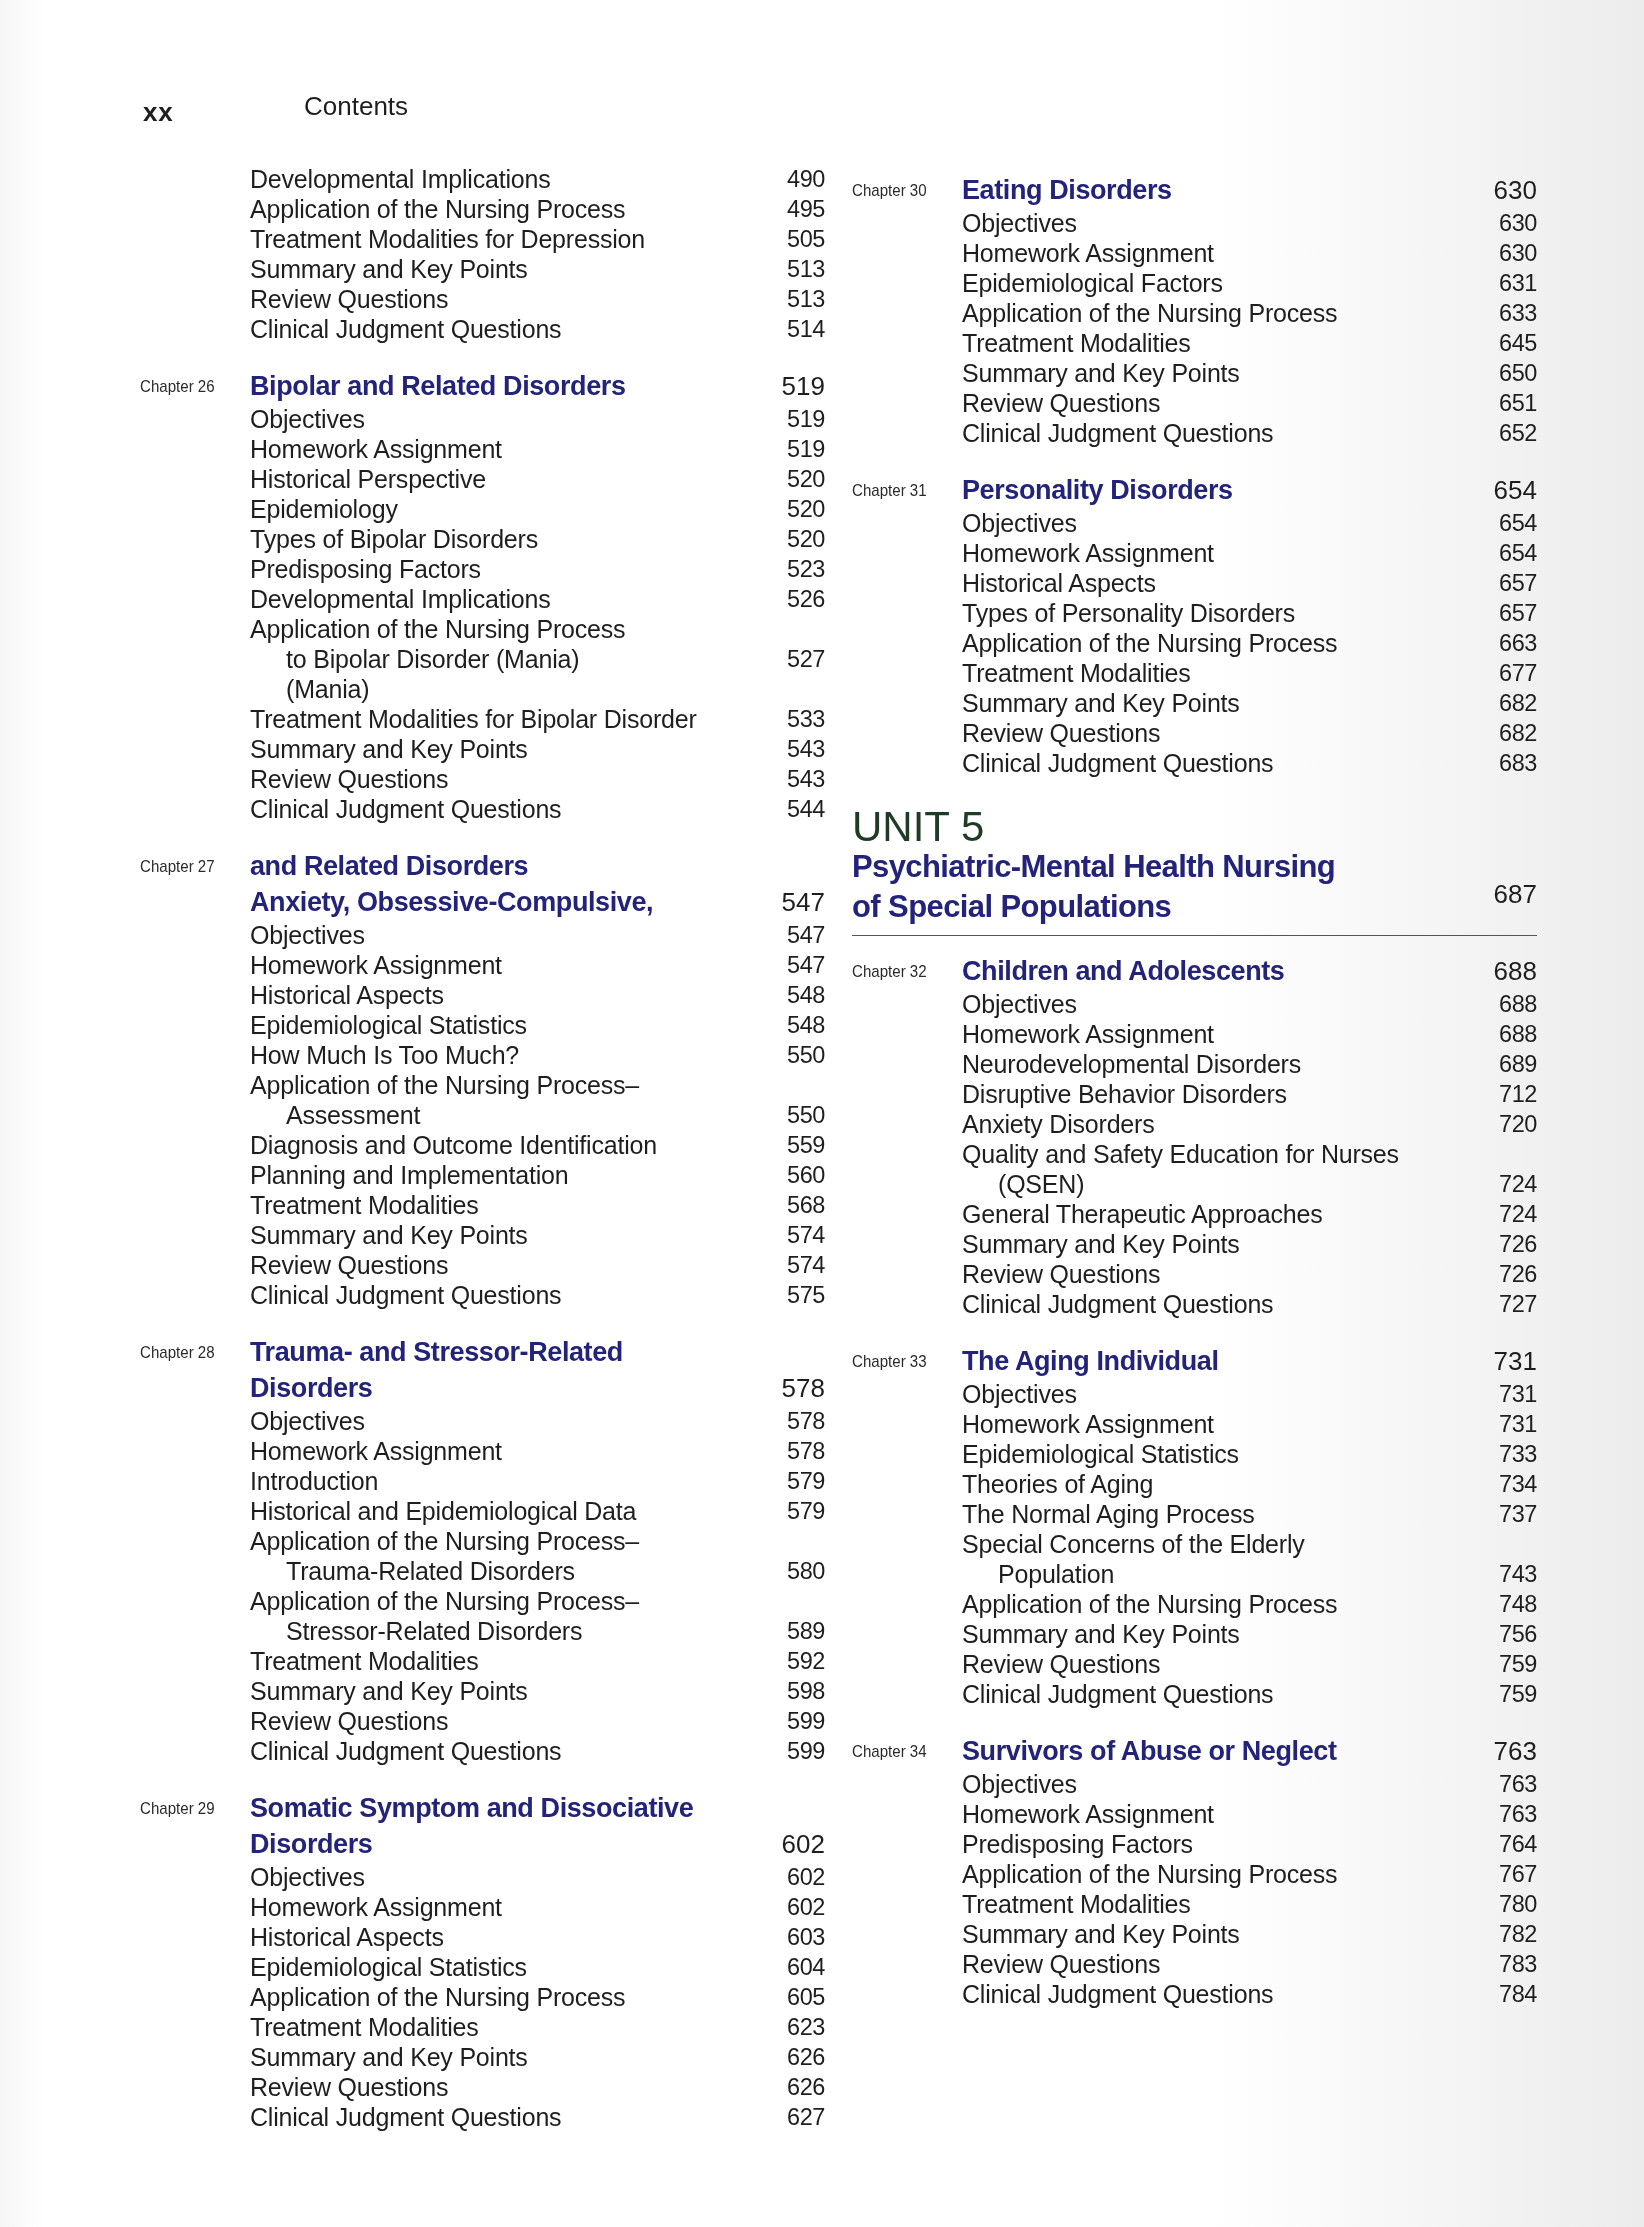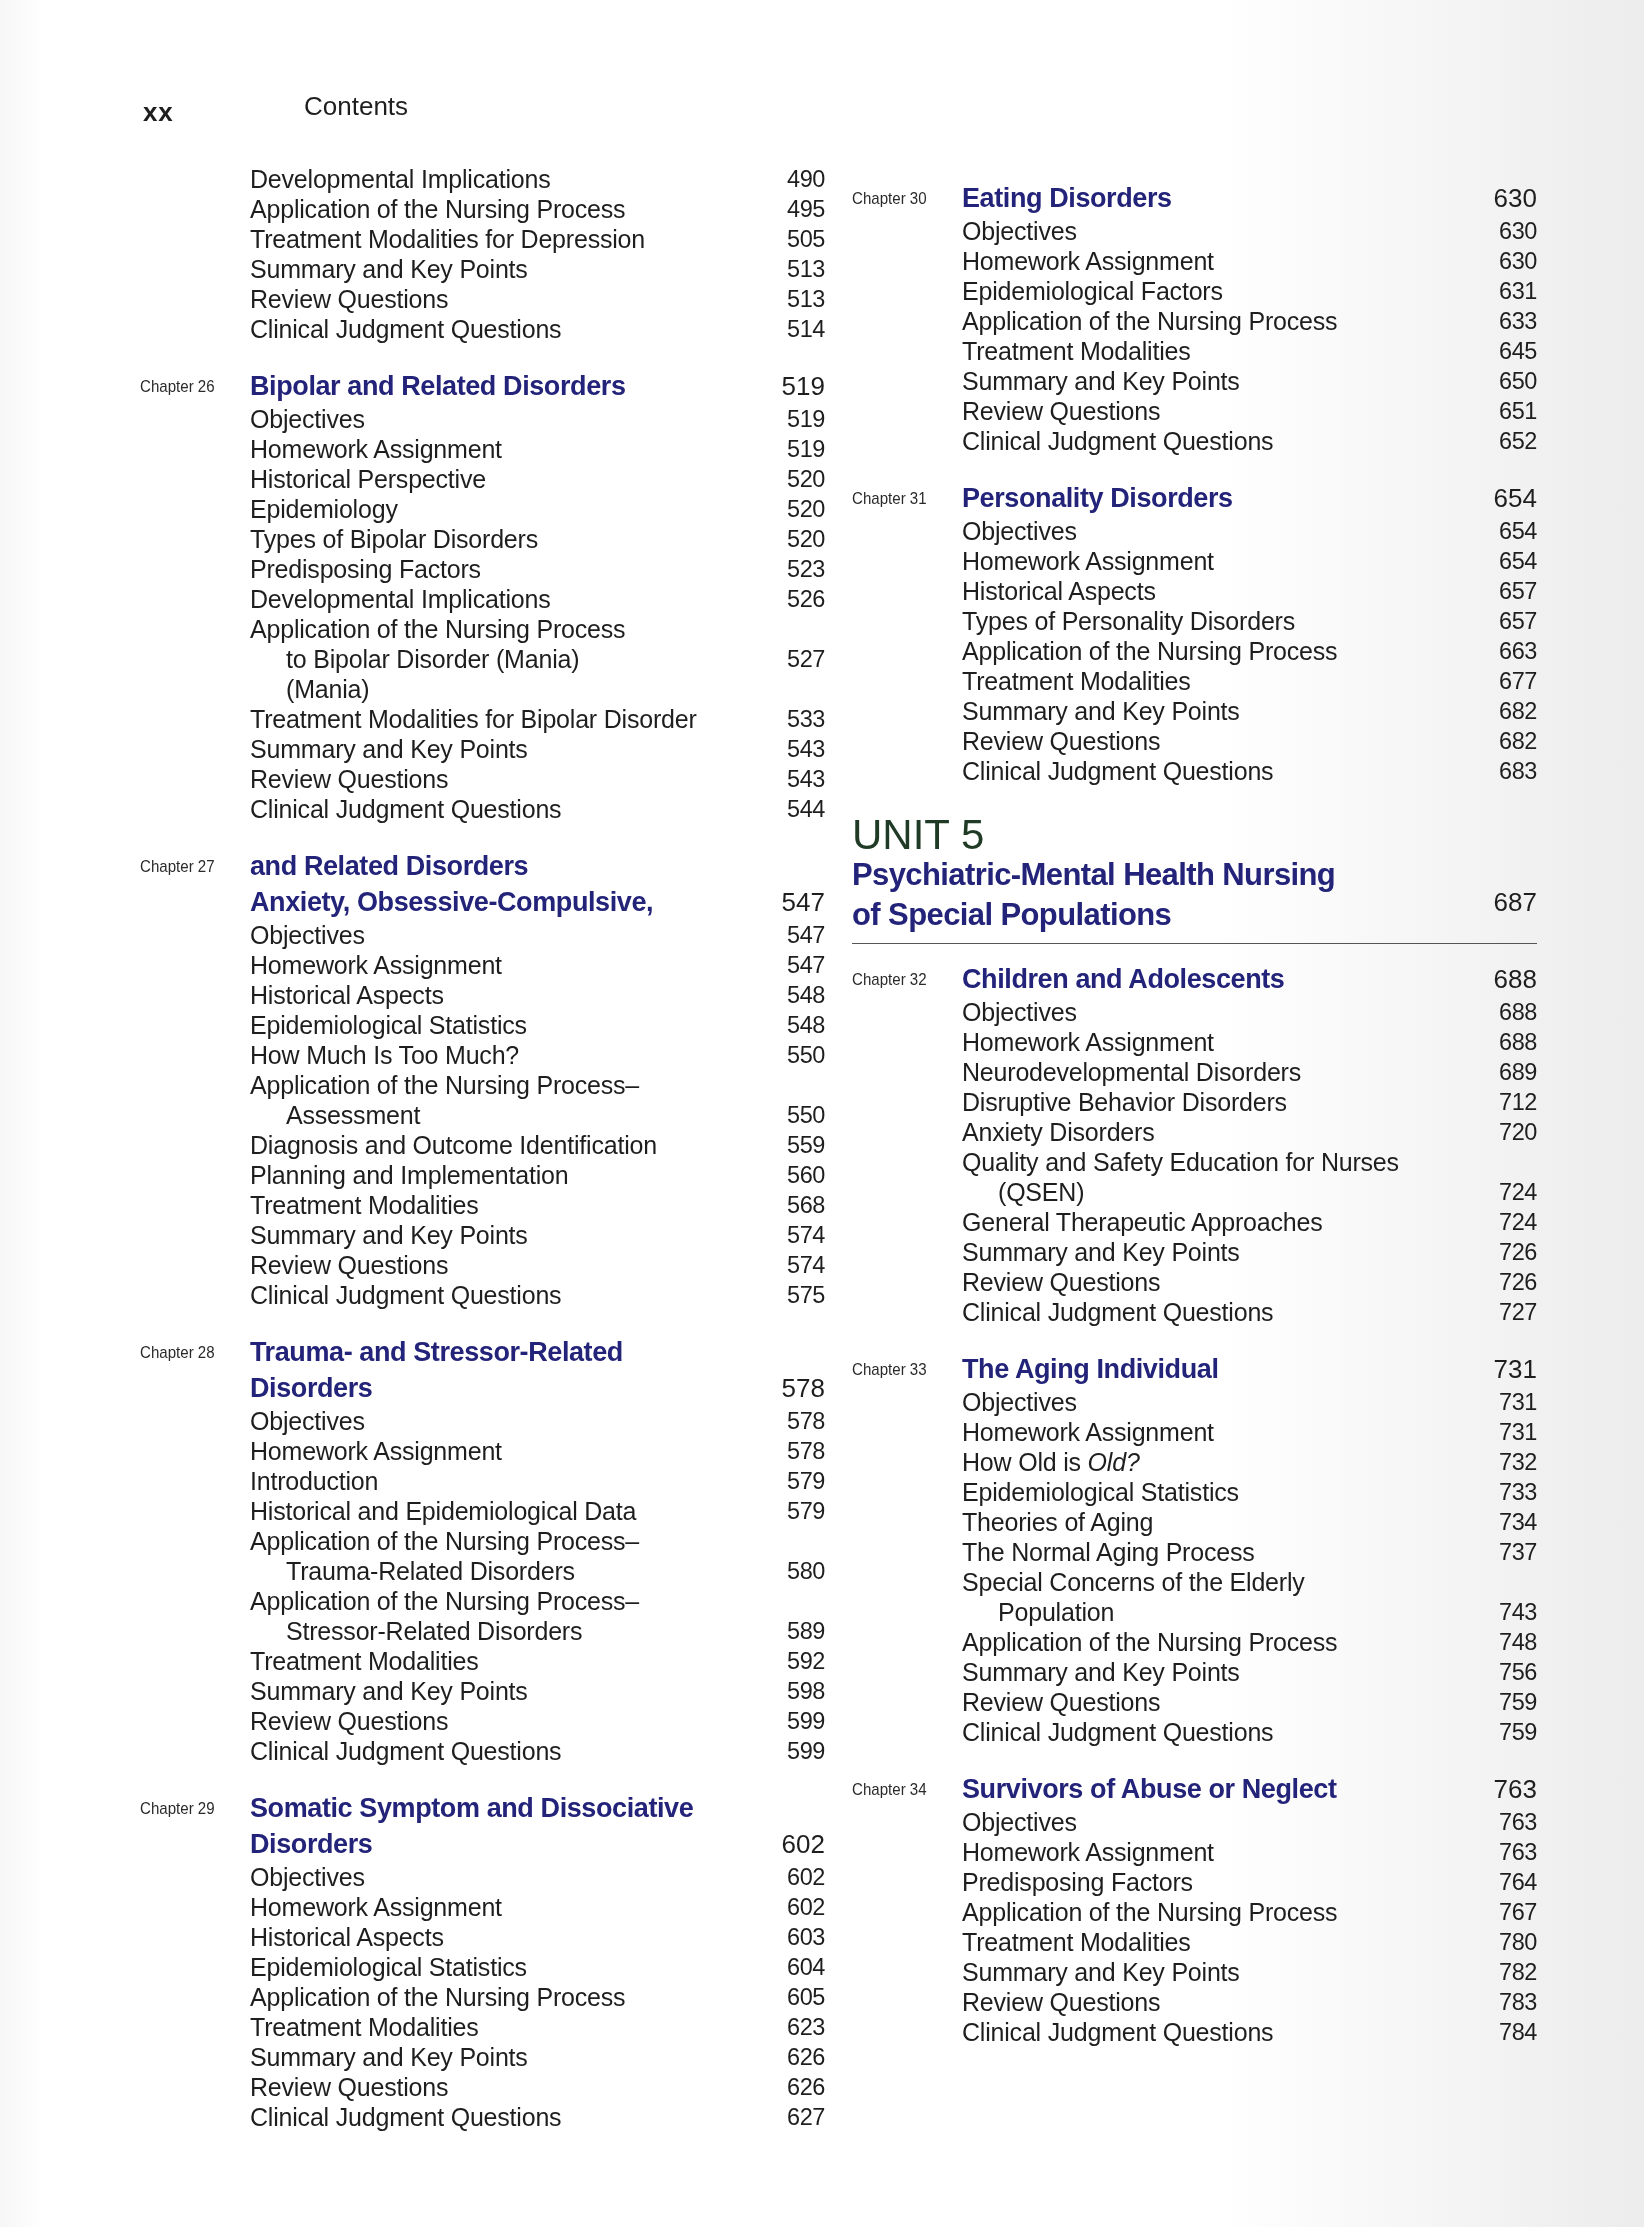--- a/index.html
+++ b/index.html
@@ -16,21 +16,21 @@
   }
   .running-head { position: absolute; top: 91px; left: 143px; height: 36px; font-size: 26px; }
   .folio { position: absolute; left: 0; top: 6px; font-weight: bold; letter-spacing: 0.7px; }
   .head-title { position: absolute; left: 114px; top: 0; white-space: nowrap; margin-left: 47px; }
 
   .column { position: absolute; width: 685px; }
   .col-left { left: 140px; top: 164px; }
   .col-right { left: 852px; top: 164px; }
 
   .chapter { position: relative; margin-top: 24px; }
-  .chapter.first { margin-top: 16px; }
+  .chapter.first { margin-top: 8px; }
   .chapter-label {
     position: absolute; left: 0; top: 8.6px; width: 107px;
     font-size: 16.4px; transform: scaleX(0.92); transform-origin: left;
     color: #2a2a2a; white-space: nowrap;
   }
   .chapter-heading {
     position: relative; margin-left: 110px; padding-right: 0;
     font-weight: bold; font-size: 27px; line-height: 36px; color: #23237a;
     letter-spacing: -0.4px;
   }
@@ -472,24 +472,20 @@
         <div class="entries">
           <div class="entry">
             <span class="entry-line">Objectives</span>
             <span class="epage">731</span>
           </div>
           <div class="entry">
             <span class="entry-line">Homework Assignment</span>
             <span class="epage">731</span>
           </div>
           <div class="entry">
-            <span class="entry-line">How Old is <em>Old?</em></span>
-            <span class="epage">732</span>
-          </div>
-          <div class="entry">
             <span class="entry-line">Epidemiological Statistics</span>
             <span class="epage">733</span>
           </div>
           <div class="entry">
             <span class="entry-line">Theories of Aging</span>
             <span class="epage">734</span>
           </div>
           <div class="entry">
             <span class="entry-line">The Normal Aging Process</span>
             <span class="epage">737</span>

